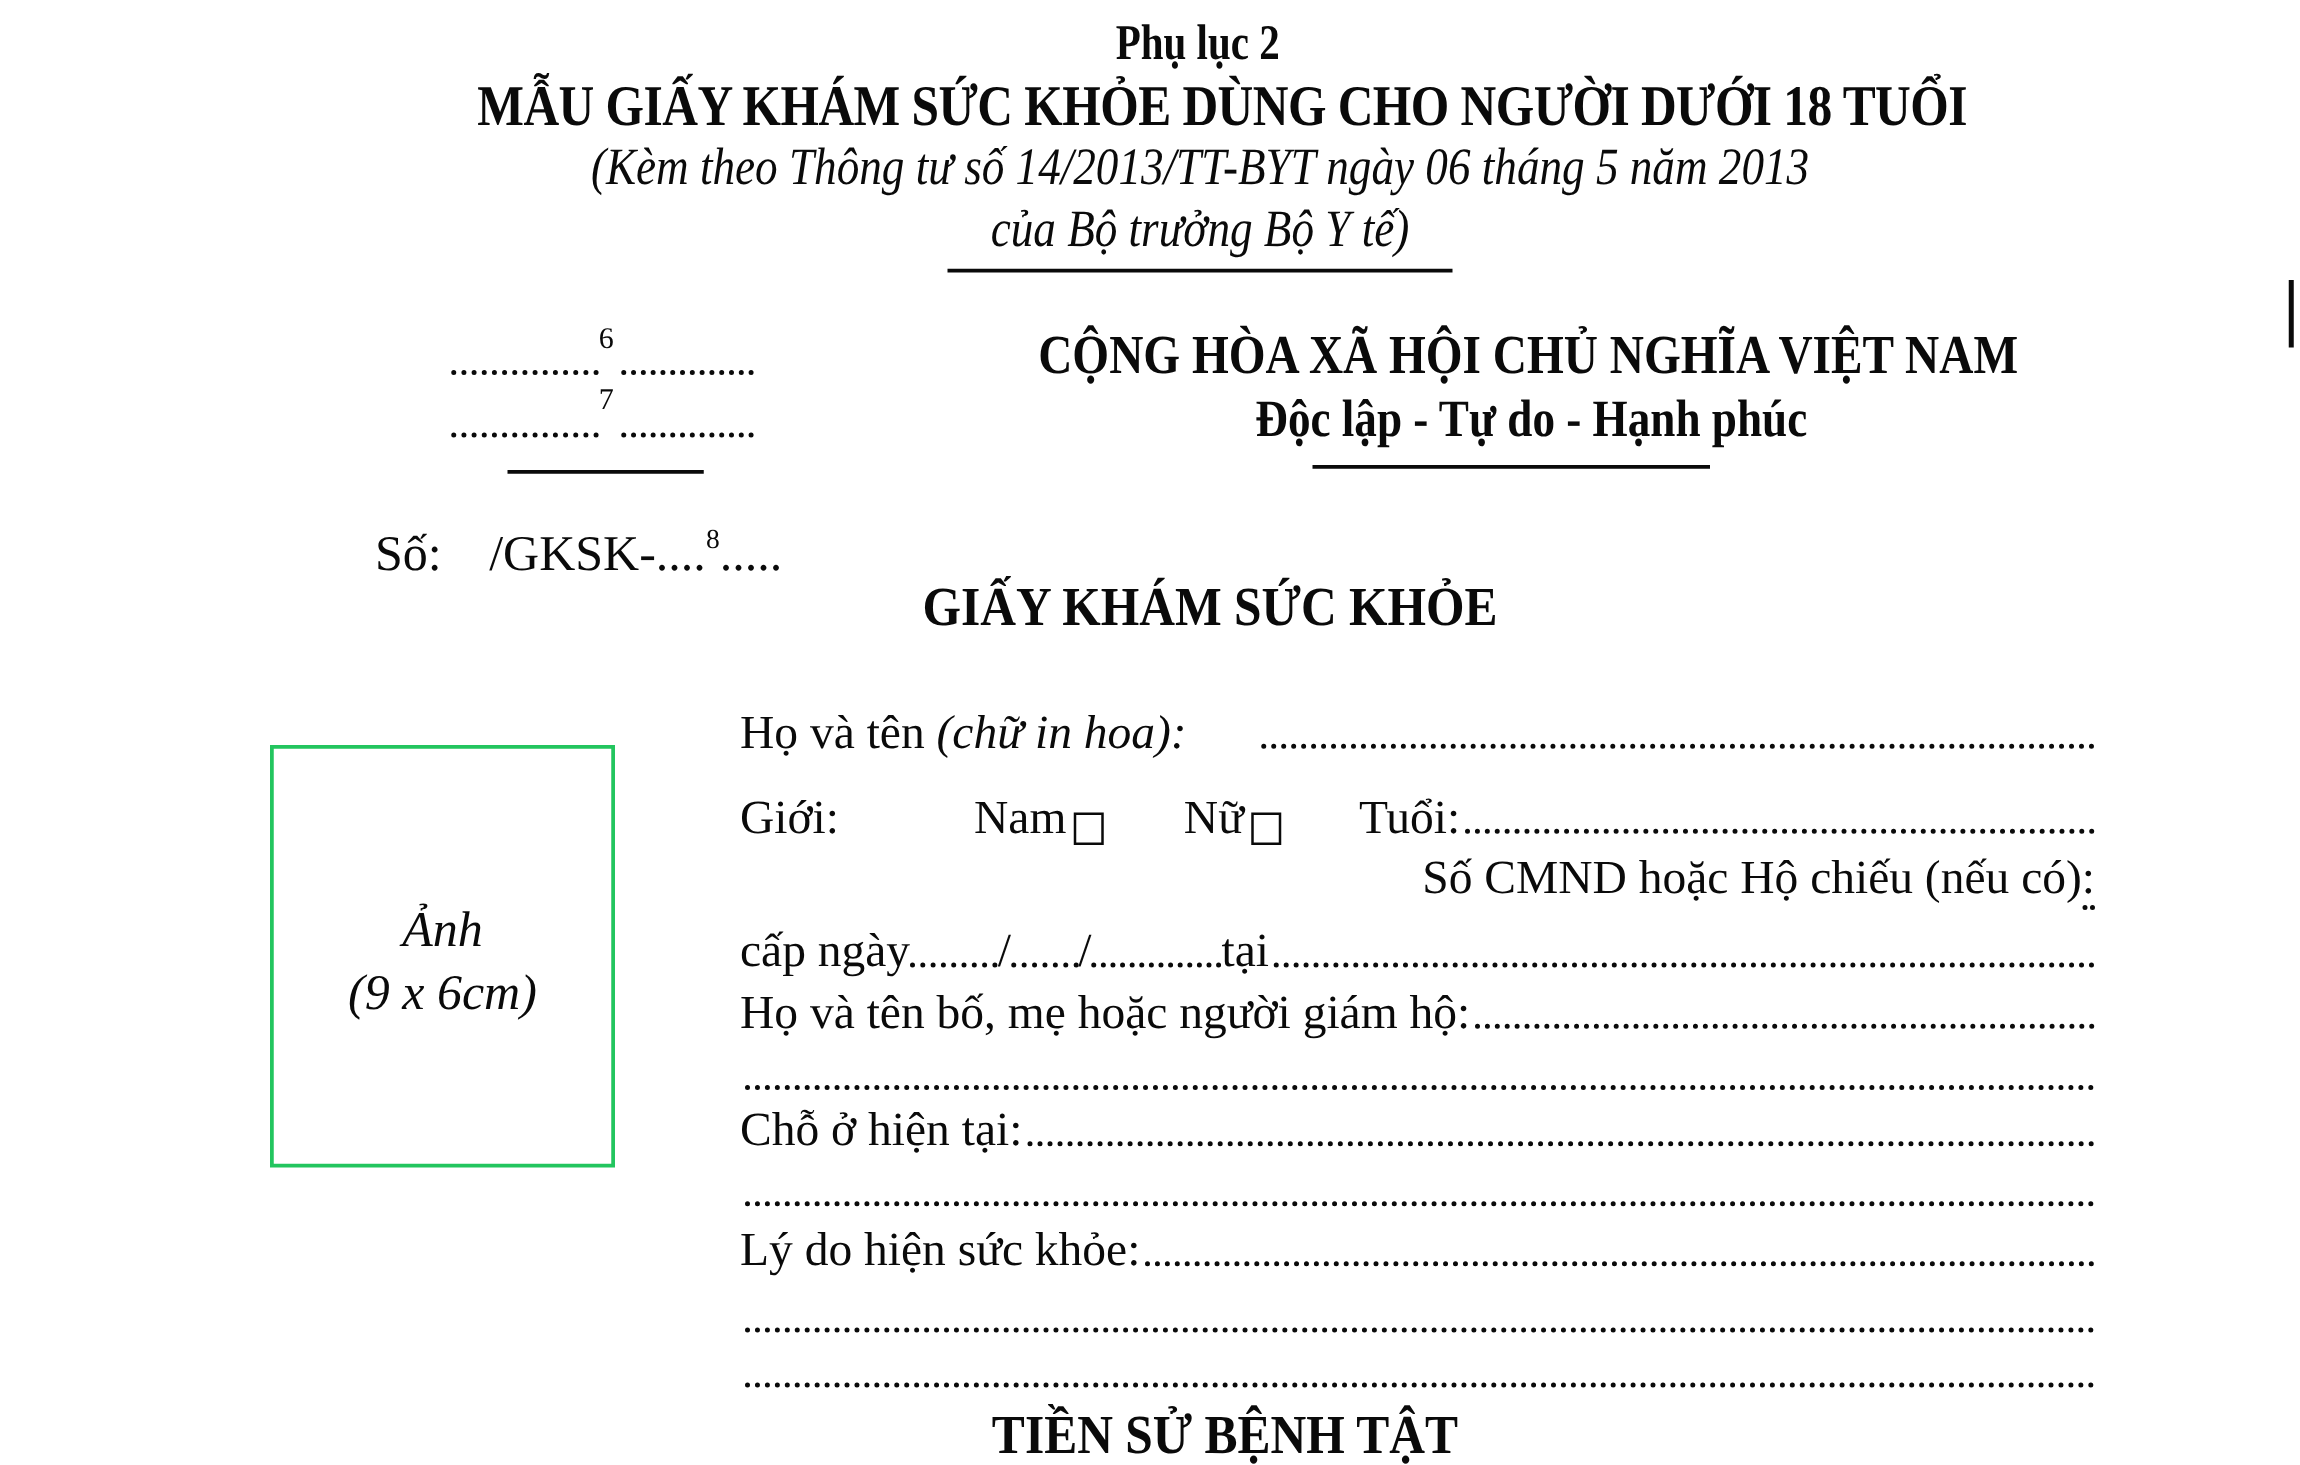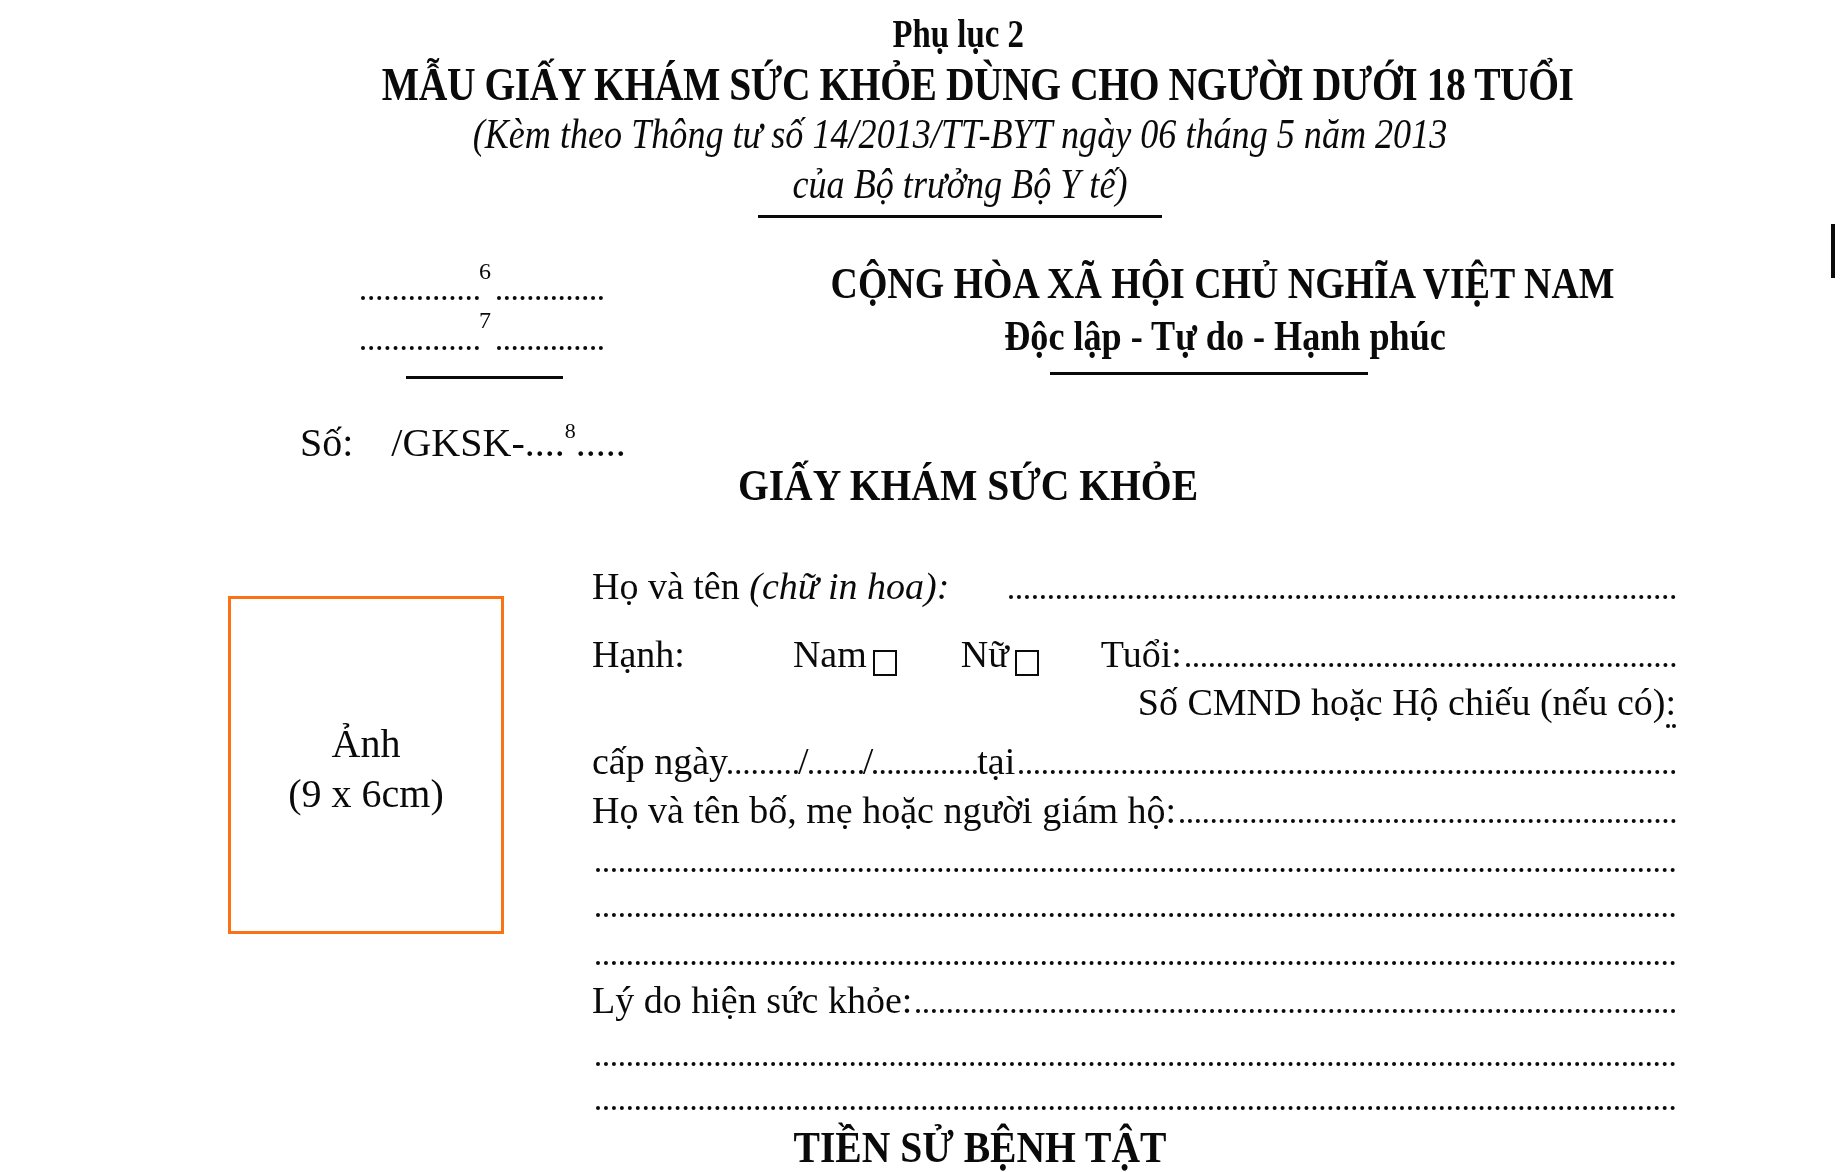--- a/index.html
+++ b/index.html
@@ -90,24 +90,25 @@
 
     #form-title {
       left: 608px; width: 720px; top: 460px;
       font-size: 44px; font-weight: bold; text-align: center;
       transform: scaleX(0.9); transform-origin: center;
     }
 
     
     #photo-box {
       position: absolute;
-      left: 228px; top: 596px;
+      left: 216px; top: 596px;
       width: 270px; height: 332px;
-      border: 3px solid #f97316;
+      border: 3px solid #22c55e;
       box-sizing: content-box;
+      font-style: italic;
     }
     #photo-label {
       position: absolute;
       left: 0; right: 0; top: 120px;
       text-align: center;
       font-size: 40px;
       line-height: 50px;
     }
 
     
@@ -203,21 +204,21 @@
     <div>(9 x 6cm)</div>
   </div>
 </div>
 
 <div class="field-row" style="top:556px;gap:46px;">
   <span class="label"><span>Họ và tên</span> <span class="italic">(chữ in hoa):</span></span>
   <span class="fill" style="margin-left:14px;"></span>
 </div>
 
 <div class="field-row" style="top:624px;">
-  <span class="label">Hạnh:</span>
+  <span class="label">Giới:</span>
   <span class="gap" style="width:108px"></span>
   <span class="label">Nam</span>
   <span class="checkbox"></span>
   <span class="gap" style="width:64px"></span>
   <span class="label">Nữ</span>
   <span class="checkbox"></span>
   <span class="gap" style="width:62px"></span>
   <span class="label">Tuổi:</span>
   <span class="fill"></span>
 </div>
@@ -238,20 +239,21 @@
   <span class="fill"></span>
 </div>
 
 <div class="field-row" style="top:780px;">
   <span class="label">Họ và tên bố, mẹ hoặc người giám hộ:</span>
   <span class="fill"></span>
 </div>
 <div class="plain-dots" style="top:868px;"></div>
 
 <div class="field-row" style="top:874px;">
+  <span class="label">Chỗ ở hiện tại:</span>
   <span class="fill"></span>
 </div>
 <div class="plain-dots" style="top:961px;"></div>
 
 <div class="field-row" style="top:970px;">
   <span class="label">Lý do hiện sức khỏe:</span>
   <span class="fill"></span>
 </div>
 <div class="plain-dots" style="top:1062px;"></div>
 <div class="plain-dots" style="top:1106px;"></div>

